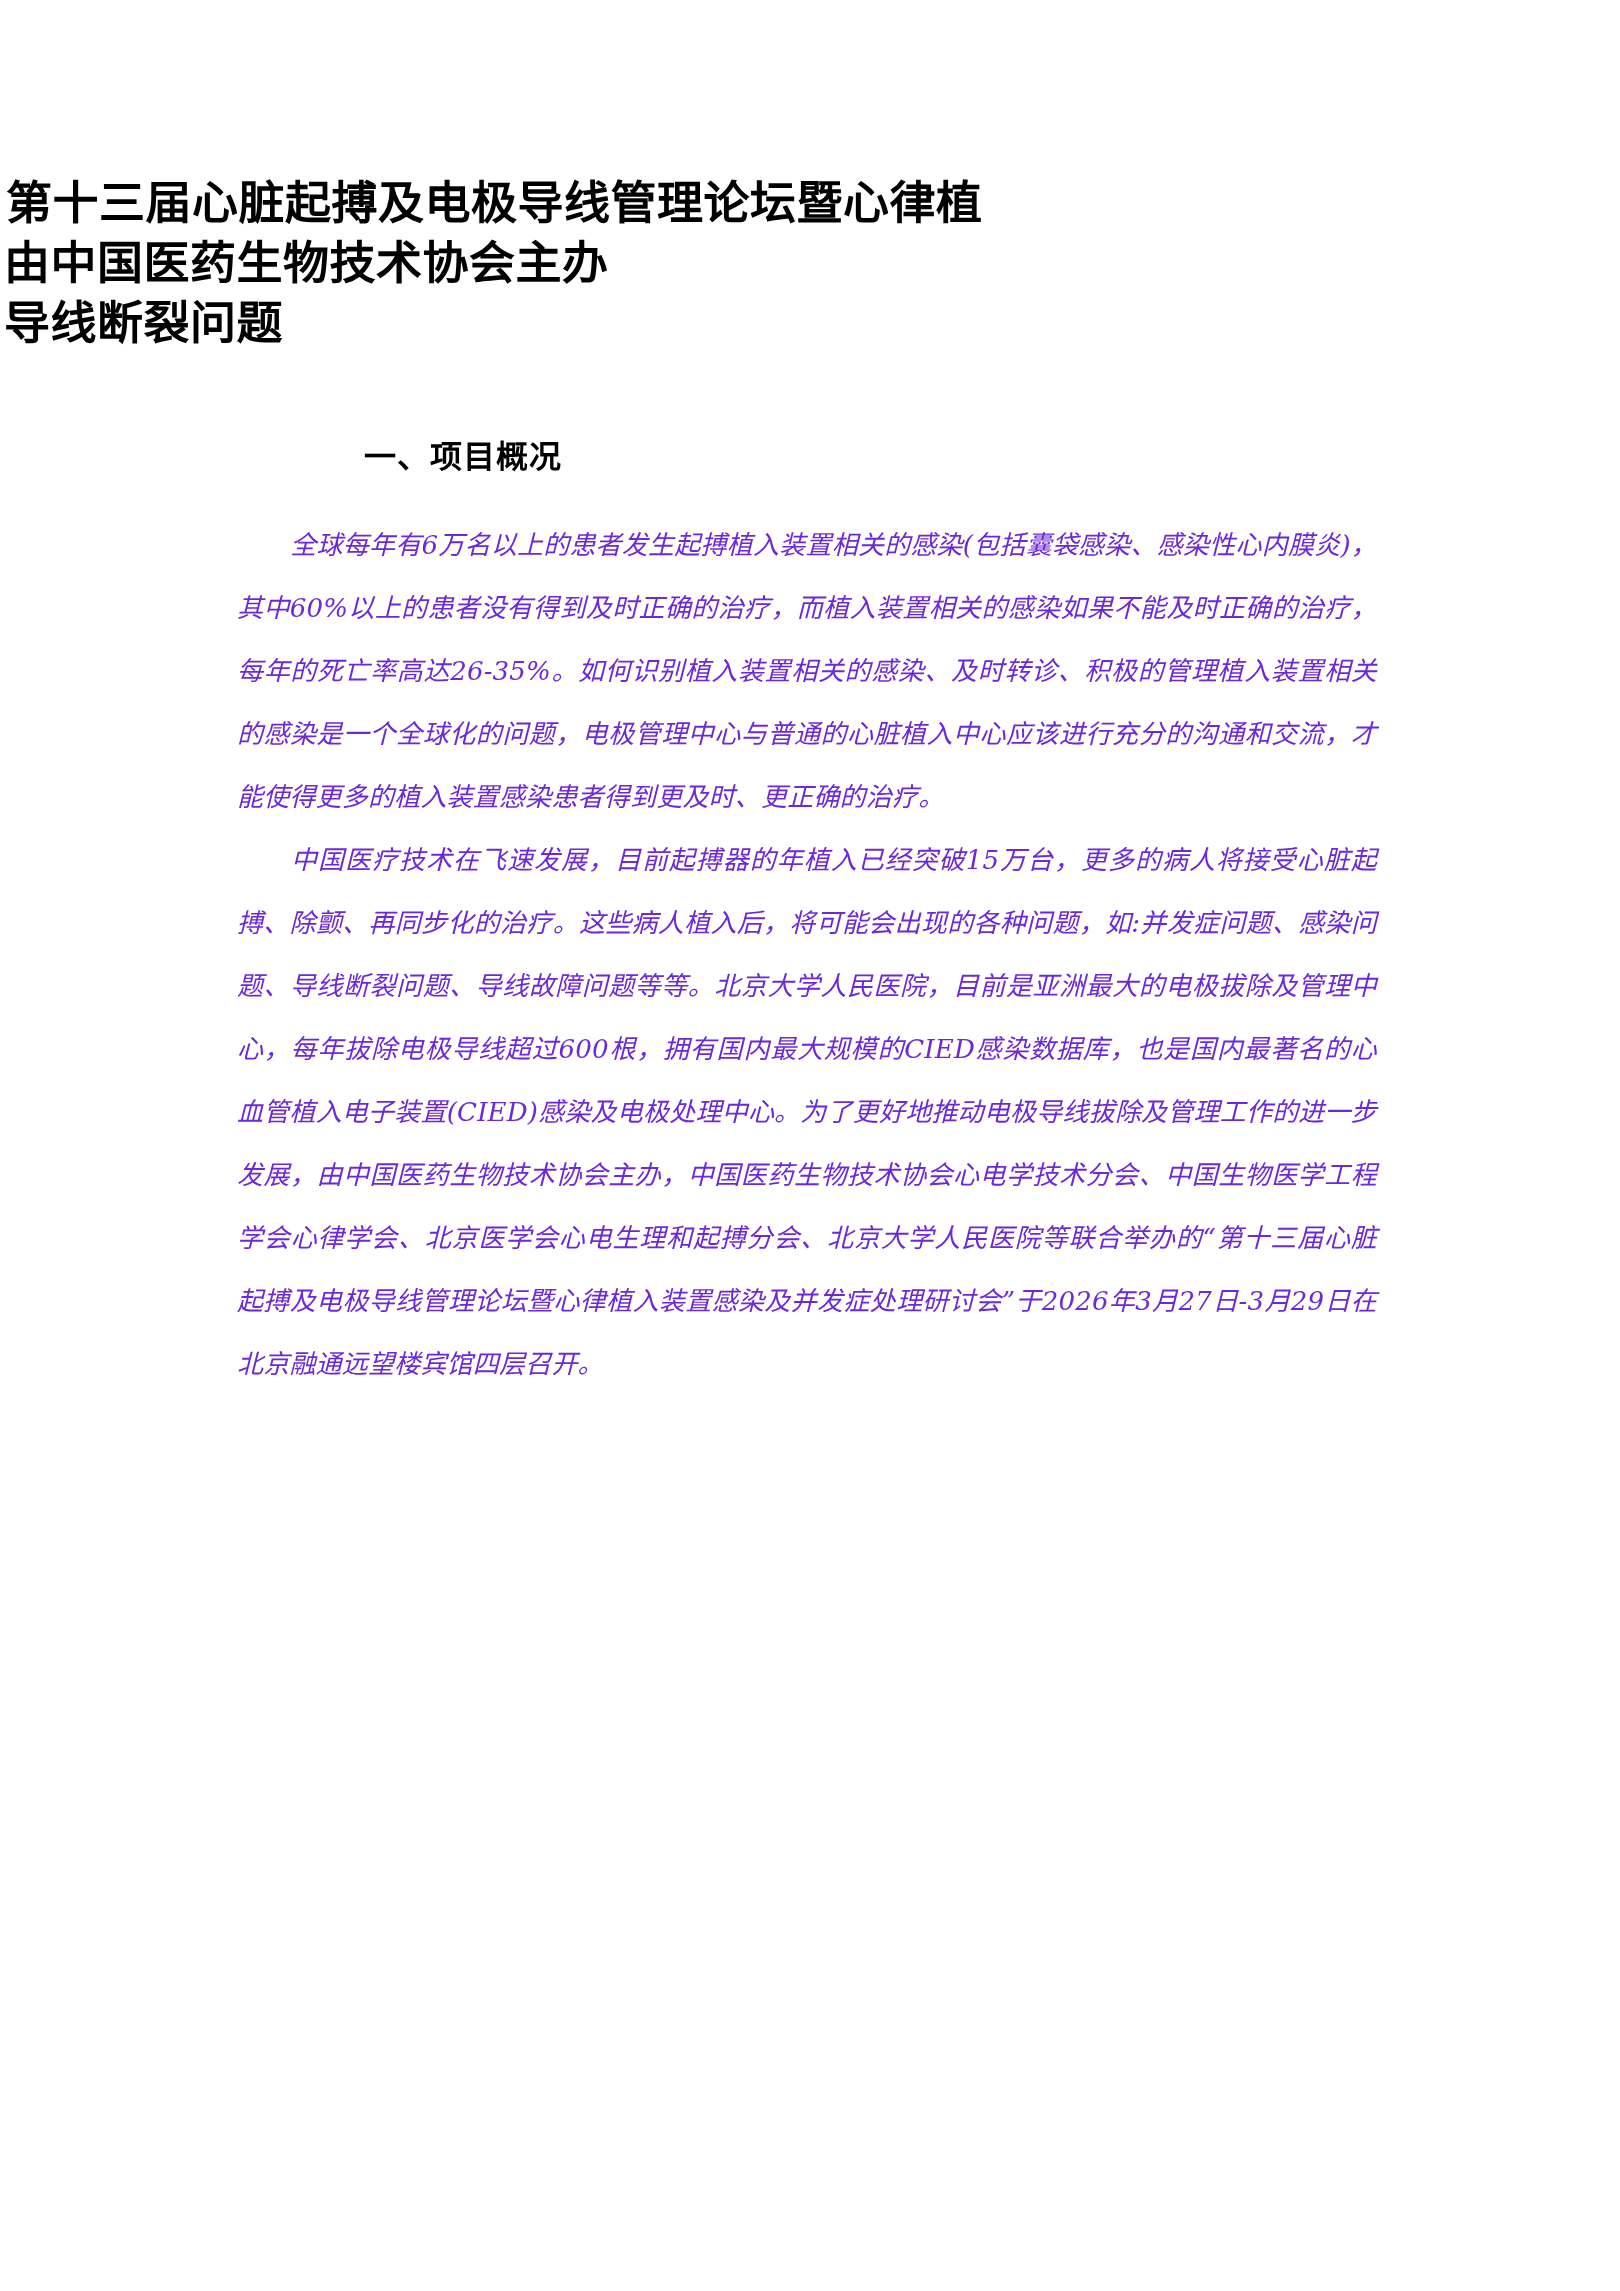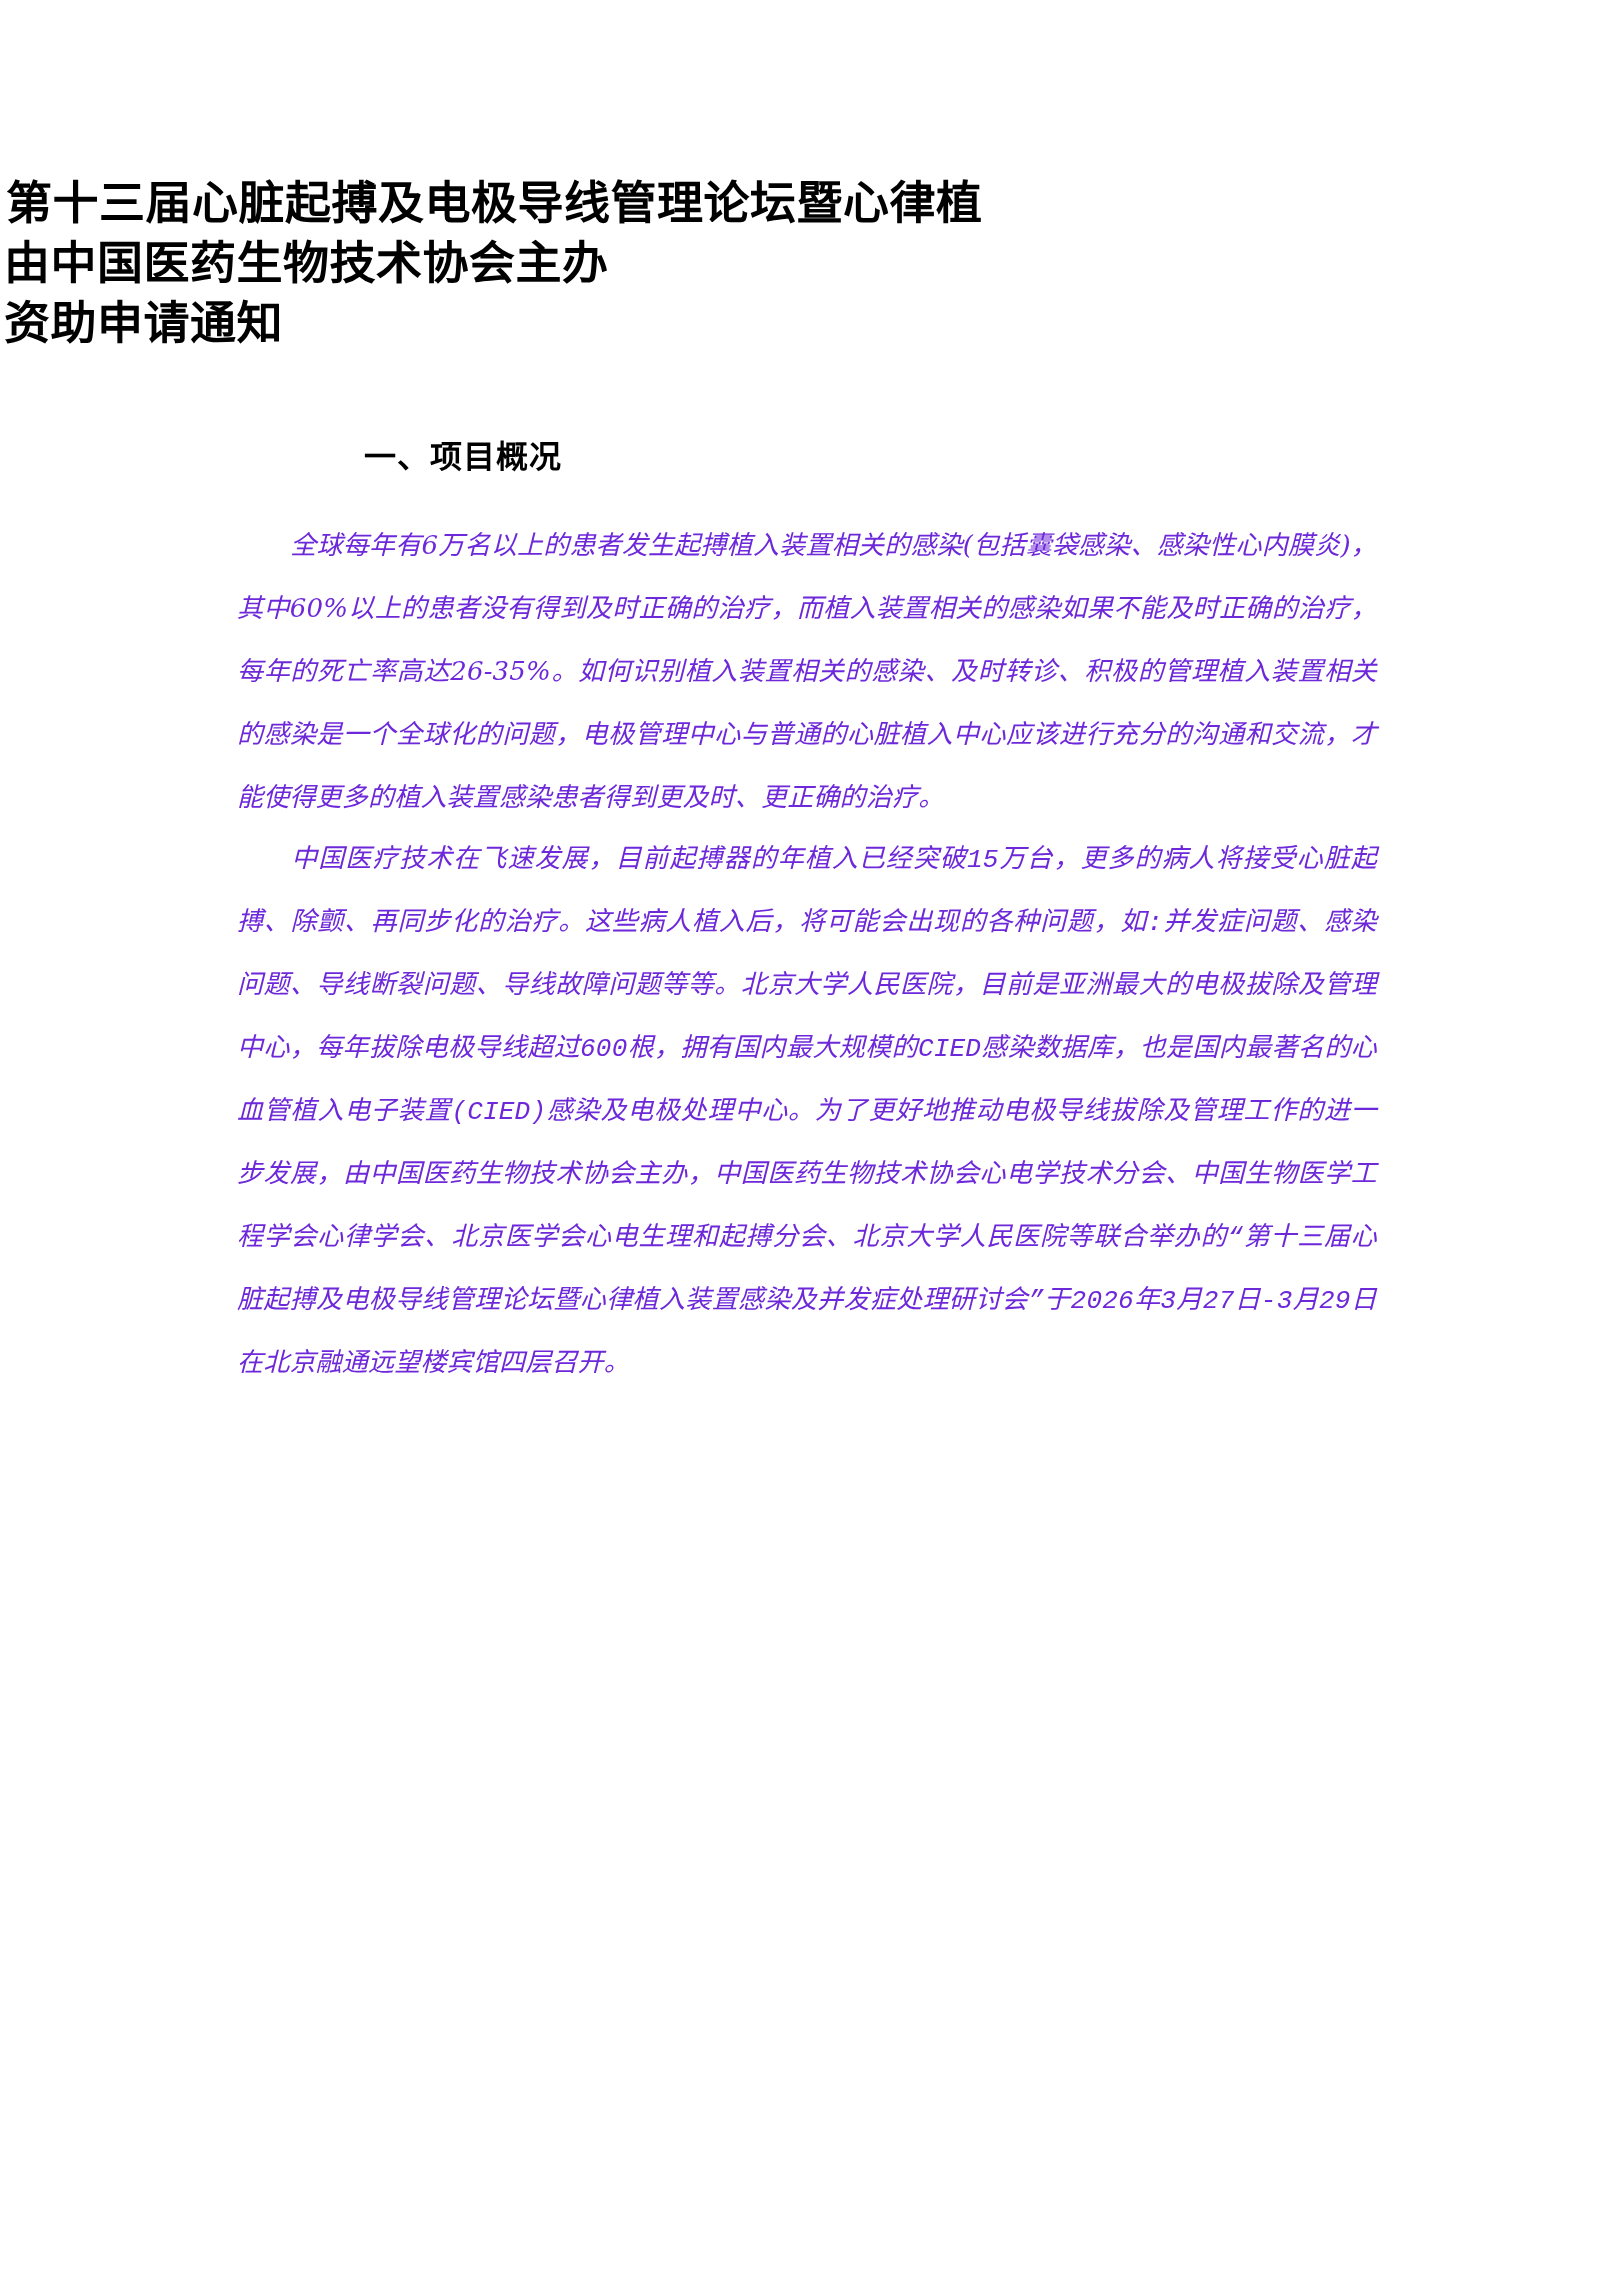--- a/index.html
+++ b/index.html
@@ -66,32 +66,32 @@
     font-family: "DejaVu Serif", "Liberation Serif", serif;
     font-style: italic;
     font-size: 26px;
     line-height: 63px;
     text-align: justify;
     text-align-last: left;
     text-justify: inter-character;
     letter-spacing: 0.2px;
     color: #6d28d9;
   }
-  .para + .para { margin-top: 0; font-family: Liberation Mono, monospace; }
+  .para + .para { margin-top: 0; }
   .para .indent { display: inline-block; width: 2.05em; }
 </style>
 </head>
 <body>
 
 <div class="page">
 
   <h1 class="doc-title">
     <span class="tline tline-1">第十三届心脏起搏及电极导线管理论坛暨心律植</span>
     <span class="tline tline-2">由中国医药生物技术协会主办</span>
-    <span class="tline tline-3">资助申请通知</span>
+    <span class="tline tline-3">导线断裂问题</span>
   </h1>
 
   <h2 class="section-heading">一、项目概况</h2>
 
   <div class="body-block">
     <p class="para"><span class="indent"></span><span>全球每年有6万名以上的患者发生起搏植入装置相关的感染(包括囊袋感染、感染性心内膜炎)，其中60%以上的患者没有得到及时正确的治疗，而植入装置相关的感染如果不能及时正确的治疗，每年的死亡率高达26-35%。如何识别植入装置相关的感染、及时转诊、积极的管理植入装置相关的感染是一个全球化的问题，电极管理中心与普通的心脏植入中心应该进行充分的沟通和交流，才能使得更多的植入装置感染患者得到更及时、更正确的治疗。</span></p>
     <p class="para"><span class="indent"></span><span>中国医疗技术在飞速发展，目前起搏器的年植入已经突破15万台，更多的病人将接受心脏起搏、除颤、再同步化的治疗。这些病人植入后，将可能会出现的各种问题，如:并发症问题、感染问题、导线断裂问题、导线故障问题等等。北京大学人民医院，目前是亚洲最大的电极拔除及管理中心，每年拔除电极导线超过600根，拥有国内最大规模的CIED感染数据库，也是国内最著名的心血管植入电子装置(CIED)感染及电极处理中心。为了更好地推动电极导线拔除及管理工作的进一步发展，由中国医药生物技术协会主办，中国医药生物技术协会心电学技术分会、中国生物医学工程学会心律学会、北京医学会心电生理和起搏分会、北京大学人民医院等联合举办的“第十三届心脏起搏及电极导线管理论坛暨心律植入装置感染及并发症处理研讨会”于2026年3月27日-3月29日在北京融通远望楼宾馆四层召开。</span></p>
   </div>
 
 </div>

